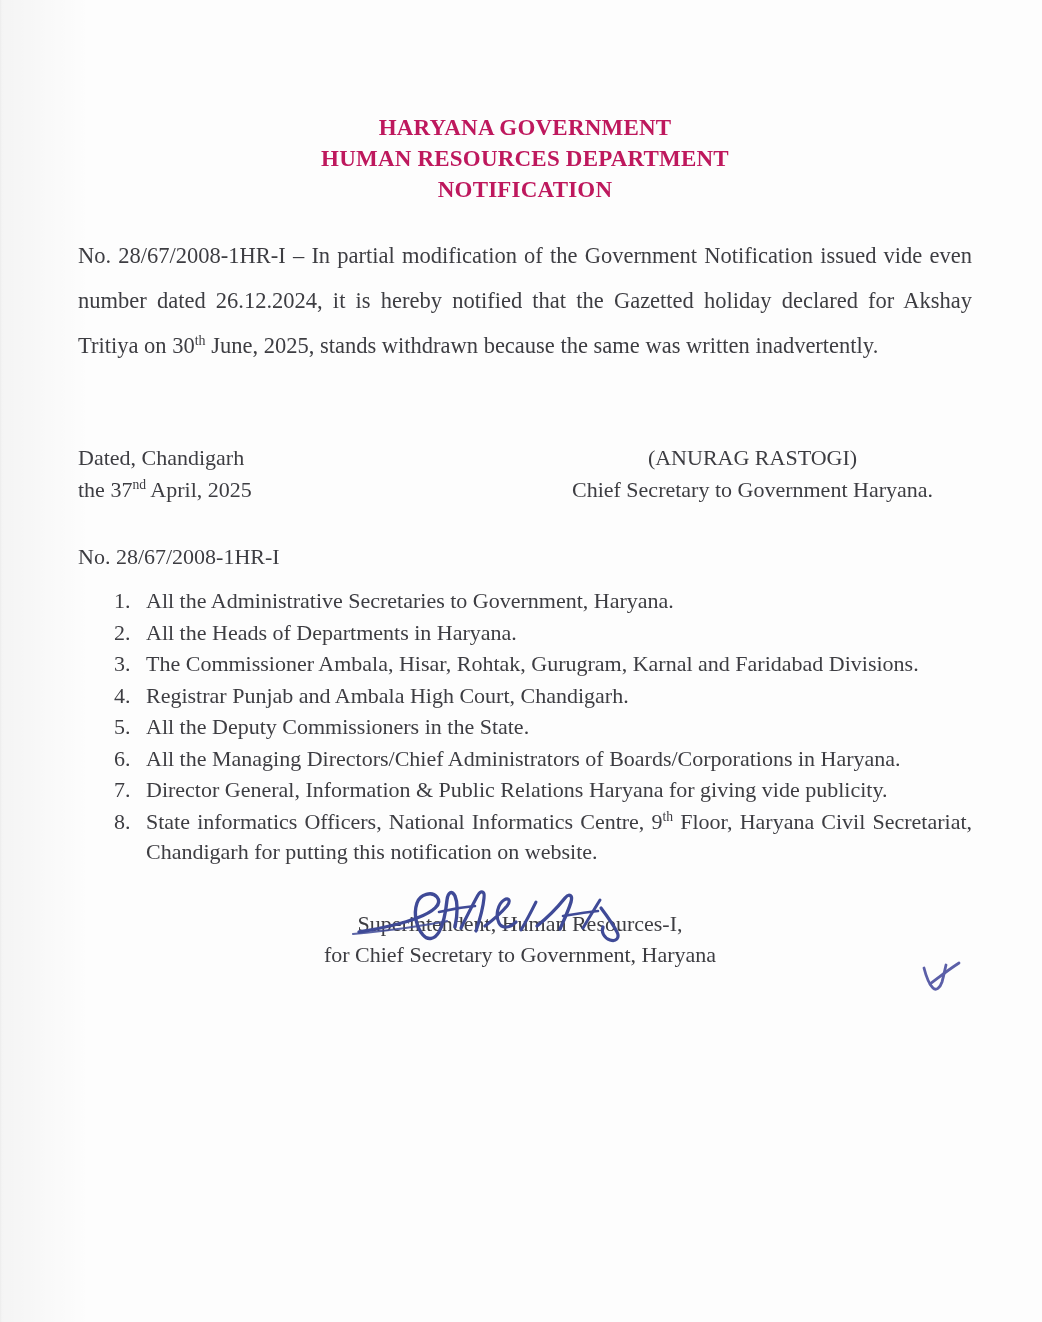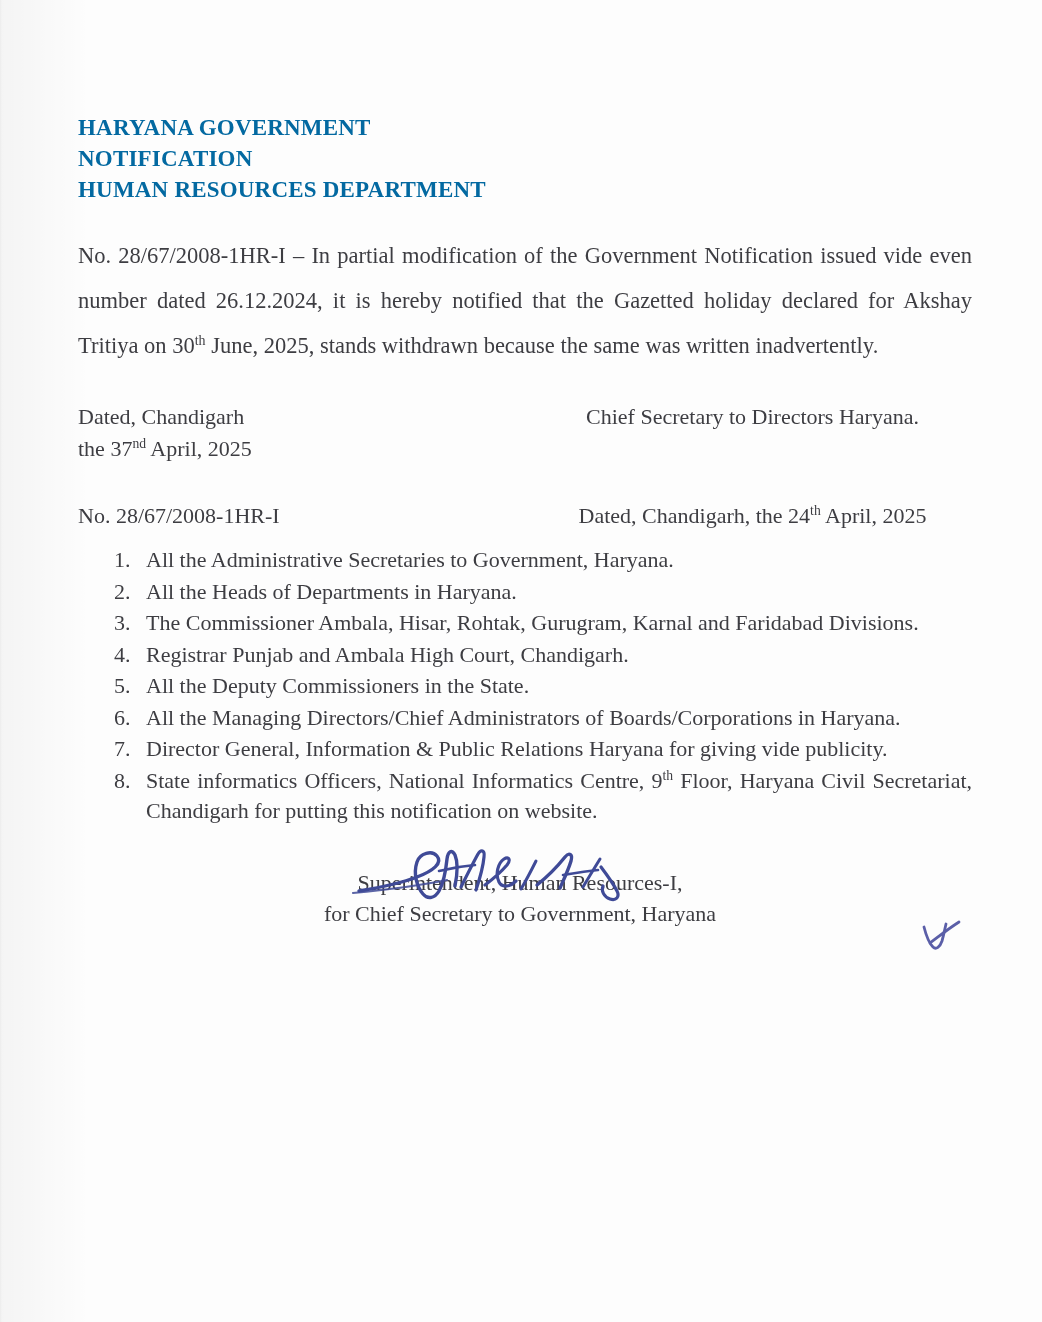--- a/index.html
+++ b/index.html
@@ -38,46 +38,46 @@
   }
   .content {
     position: absolute;
     left: 78px;
     right: 70px;
     top: 112px;
   }
 
   
   .doc-header {
-    text-align: left;
+    text-align: center;
     font-weight: bold;
     font-size: 23px;
     line-height: 31px;
     letter-spacing: .2px;
-    color: #0369a1;
+    color: #be185d;
   }
   .doc-header div { white-space: nowrap; }
 
   
   .body-para {
     margin-top: 28px;
     font-size: 22.5px;
     line-height: 45px;
     text-align: justify;
     text-justify: inter-word;
   }
   sup {
     font-size: 0.62em;
     vertical-align: super;
     line-height: 0;
   }
 
   
   .sig-row {
-    margin-top: 33px;
+    margin-top: 74px;
     display: flex;
     align-items: flex-start;
   }
   .sig-left {
     width: 455px;
     font-size: 22px;
     line-height: 32px;
   }
   .sig-right {
     flex: 1;
@@ -143,43 +143,42 @@
 <body>
 
 <div class="page">
   <div class="scan-noise"></div>
   <div class="scan-edge-left"></div>
 
   <div class="content">
 
     <div class="doc-header">
       <div>HARYANA GOVERNMENT</div>
+      <div>HUMAN RESOURCES DEPARTMENT</div>
       <div>NOTIFICATION</div>
-      <div>HUMAN RESOURCES DEPARTMENT</div>
     </div>
 
     <p class="body-para">
       <span>No. 28/67/2008-1HR-I</span><span>&nbsp;</span><span>–</span><span>&nbsp;</span><span>In partial modification of the Government Notification issued vide even number dated 26.12.2024, it is hereby notified that the Gazetted holiday declared for Akshay Tritiya on 30</span><sup>th</sup><span> June, 2025, stands withdrawn because the same was written inadvertently.</span>
     </p>
 
     <div class="sig-row">
       <div class="sig-left">
         <div>Dated, Chandigarh</div>
         <div><span>the 37</span><sup>nd</sup><span> April, 2025</span>
         </div>
       </div>
       <div class="sig-right">
-        <div>Chief Secretary to Directors Haryana.</div>
+        <div>(ANURAG RASTOGI)</div>
+        <div>Chief Secretary to Government Haryana.</div>
       </div>
     </div>
 
     <div class="ref-row">
       <div class="ref-left">No. 28/67/2008-1HR-I</div>
-      <div class="ref-right"><span>Dated, Chandigarh, the 24</span><sup>th</sup><span> April, 2025</span>
-      </div>
     </div>
 
 
     <ol class="dist-list">
       <li>All the Administrative Secretaries to Government, Haryana.</li>
       <li>All the Heads of Departments in Haryana.</li>
       <li>The Commissioner Ambala, Hisar, Rohtak, Gurugram, Karnal and Faridabad Divisions.</li>
       <li>Registrar Punjab and Ambala High Court, Chandigarh.</li>
       <li>All the Deputy Commissioners in the State.</li>
       <li>All the Managing Directors/Chief Administrators of Boards/Corporations in Haryana.</li>

